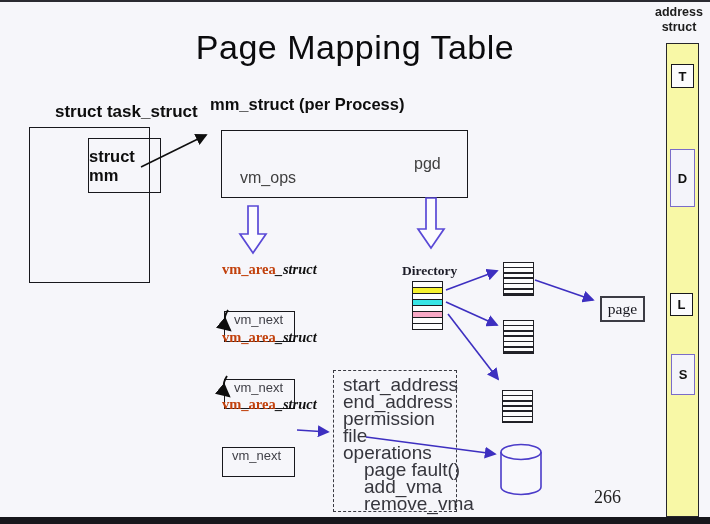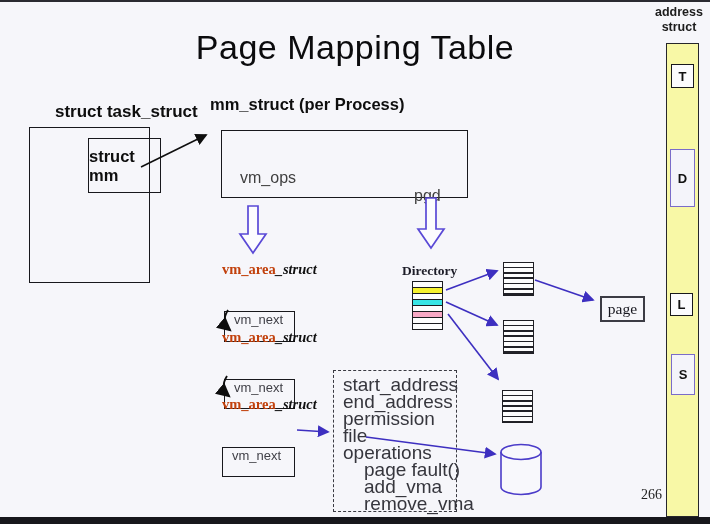--- a/index.html
+++ b/index.html
@@ -2,21 +2,21 @@
 <html><head>
 <meta charset="utf-8">
 <style>
   html,body{margin:0;padding:0;background:#e9e9ee;}
   #page{position:relative;width:710px;height:524px;background:#f6f6fa;overflow:hidden;
         font-family:"Liberation Sans",sans-serif;color:#111;}
   .abs{position:absolute;}
   .topbar{left:0;top:0;width:710px;height:2px;background:#2a2a31;}
   .bottombar{left:0;bottom:0;width:710px;height:7px;background:#17171c;}
   .title{left:0;top:28px;width:710px;text-align:center;font-size:34px;letter-spacing:.5px;color:#0b0b0d;}
-  .pagenum{left:630px;top:487px;width:32px;font-family:"Liberation Serif",serif;font-size:14px;color:#222;text-align:right;}
+  .pagenum{left:594px;top:487px;width:32px;font-family:"Liberation Serif",serif;font-size:18px;color:#222;text-align:left;}
 
   
   .as-label{left:650px;top:5px;width:58px;text-align:center;font-size:12.5px;font-weight:bold;line-height:15px;color:#1c1c1c;}
   .as-col{left:666px;top:43px;width:33px;height:474px;border:1px solid #26262b;box-sizing:border-box;}
   .seg{box-sizing:border-box;display:flex;align-items:center;justify-content:center;
        font-size:13px;font-weight:bold;color:#111;background:#fbfbfd;}
   .seg-dark{border:1.6px solid #18181c;}
   .seg-purple{border:1.2px solid #7a6cc9;background:#f4f4fa;}
 
   
@@ -68,21 +68,21 @@
   <div class="abs seg seg-dark" style="left:670px;top:293px;width:23px;height:23px;">L</div>
   <div class="abs seg seg-purple" style="left:671px;top:354px;width:24px;height:41px;">S</div>
 
   <div class="abs task-label">struct task_struct</div>
   <div class="abs box" style="left:29px;top:127px;width:121px;height:156px;"></div>
   <div class="abs box structmm" style="left:44px;top:138px;width:73px;height:55px;margin-left:44px;">struct mm</div>
 
   <div class="abs mm-label">mm_struct (per Process)</div>
   <div class="abs box" style="left:221px;top:130px;width:247px;height:68px;"></div>
   <div class="abs field" style="left:240px;top:169px;">vm_ops</div>
-  <div class="abs field" style="left:414px;top:187px;">pgd</div>
+  <div class="abs field" style="left:414px;top:155px;">pgd</div>
 
   <div class="abs vma-label" style="left:222px;top:261px;"><span class="vma-blue">vm_area</span><span class="vma-black">_struct</span></div>
   <div class="abs vma-box" style="left:224px;top:279px;width:71px;height:31px;">
       <span class="vmnext">vm_next</span>
     </div>
 
   <div class="abs vma-label" style="left:222px;top:329px;"><span class="vma-blue">vm_area</span><span class="vma-black">_struct</span></div>
   <div class="abs vma-box" style="left:224px;top:347px;width:71px;height:30px;">
       <span class="vmnext">vm_next</span>
     </div>

